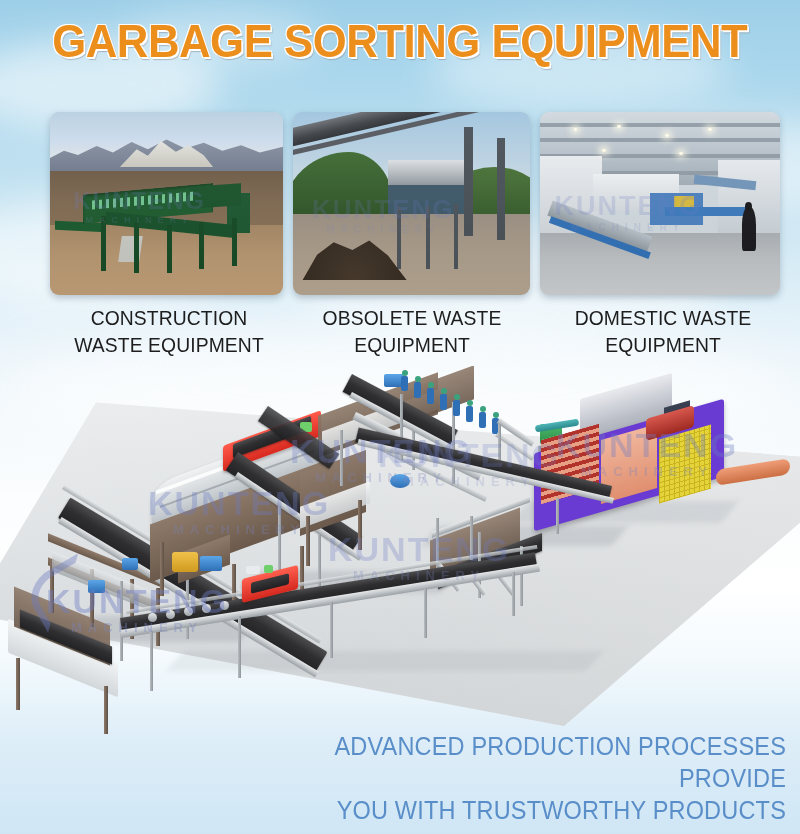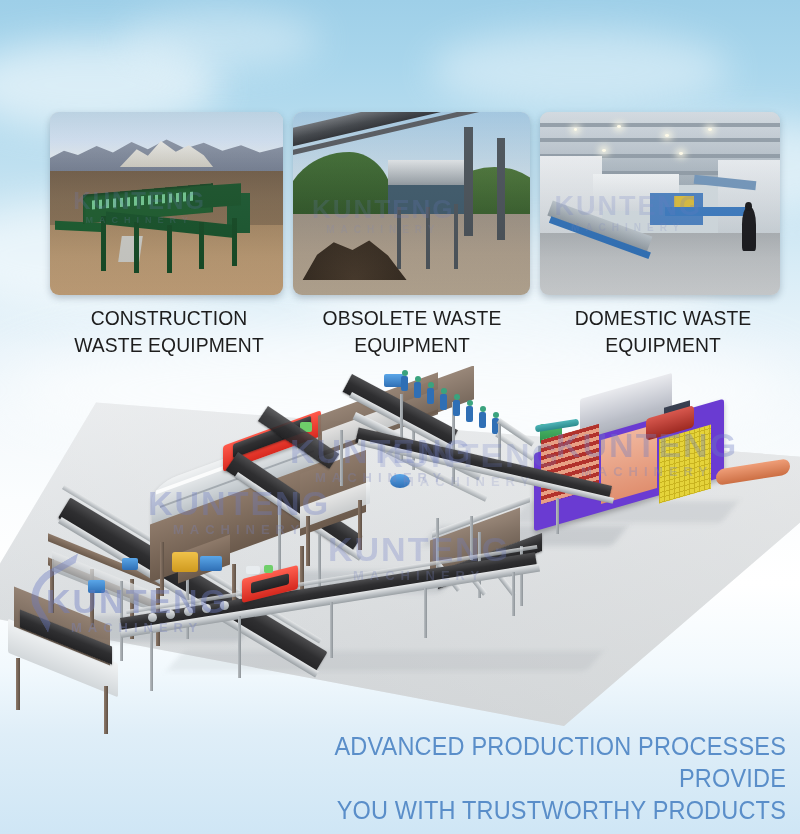--- a/index.html
+++ b/index.html
@@ -225,20 +225,23 @@
 <div class="poster">
 
   <div class="cloud c1"></div>
   <div class="cloud c2"></div>
   <div class="cloud c3"></div>
   <div class="cloud c4"></div>
   <div class="cloud c5"></div>
   <div class="cloud c6"></div>
   <div class="cloud c7"></div>
 
+  <div class="title-wrap">
+    <div class="title">GARBAGE SORTING EQUIPMENT</div>
+  </div>
 
   <div class="thumbs">
 
     <div class="thumb t1">
       <div class="photo">
         <div class="ph-layer p1-sky" style="width:100%;"></div>
         <div class="ph-layer p1-mtn" style="width:100%;"></div>
         <div class="ph-layer p1-mtn2"></div>
         <div class="ph-layer p1-ground" style="width:100%;"></div>
         <div class="ph-layer p1-dirt" style="width:100%;"></div>

